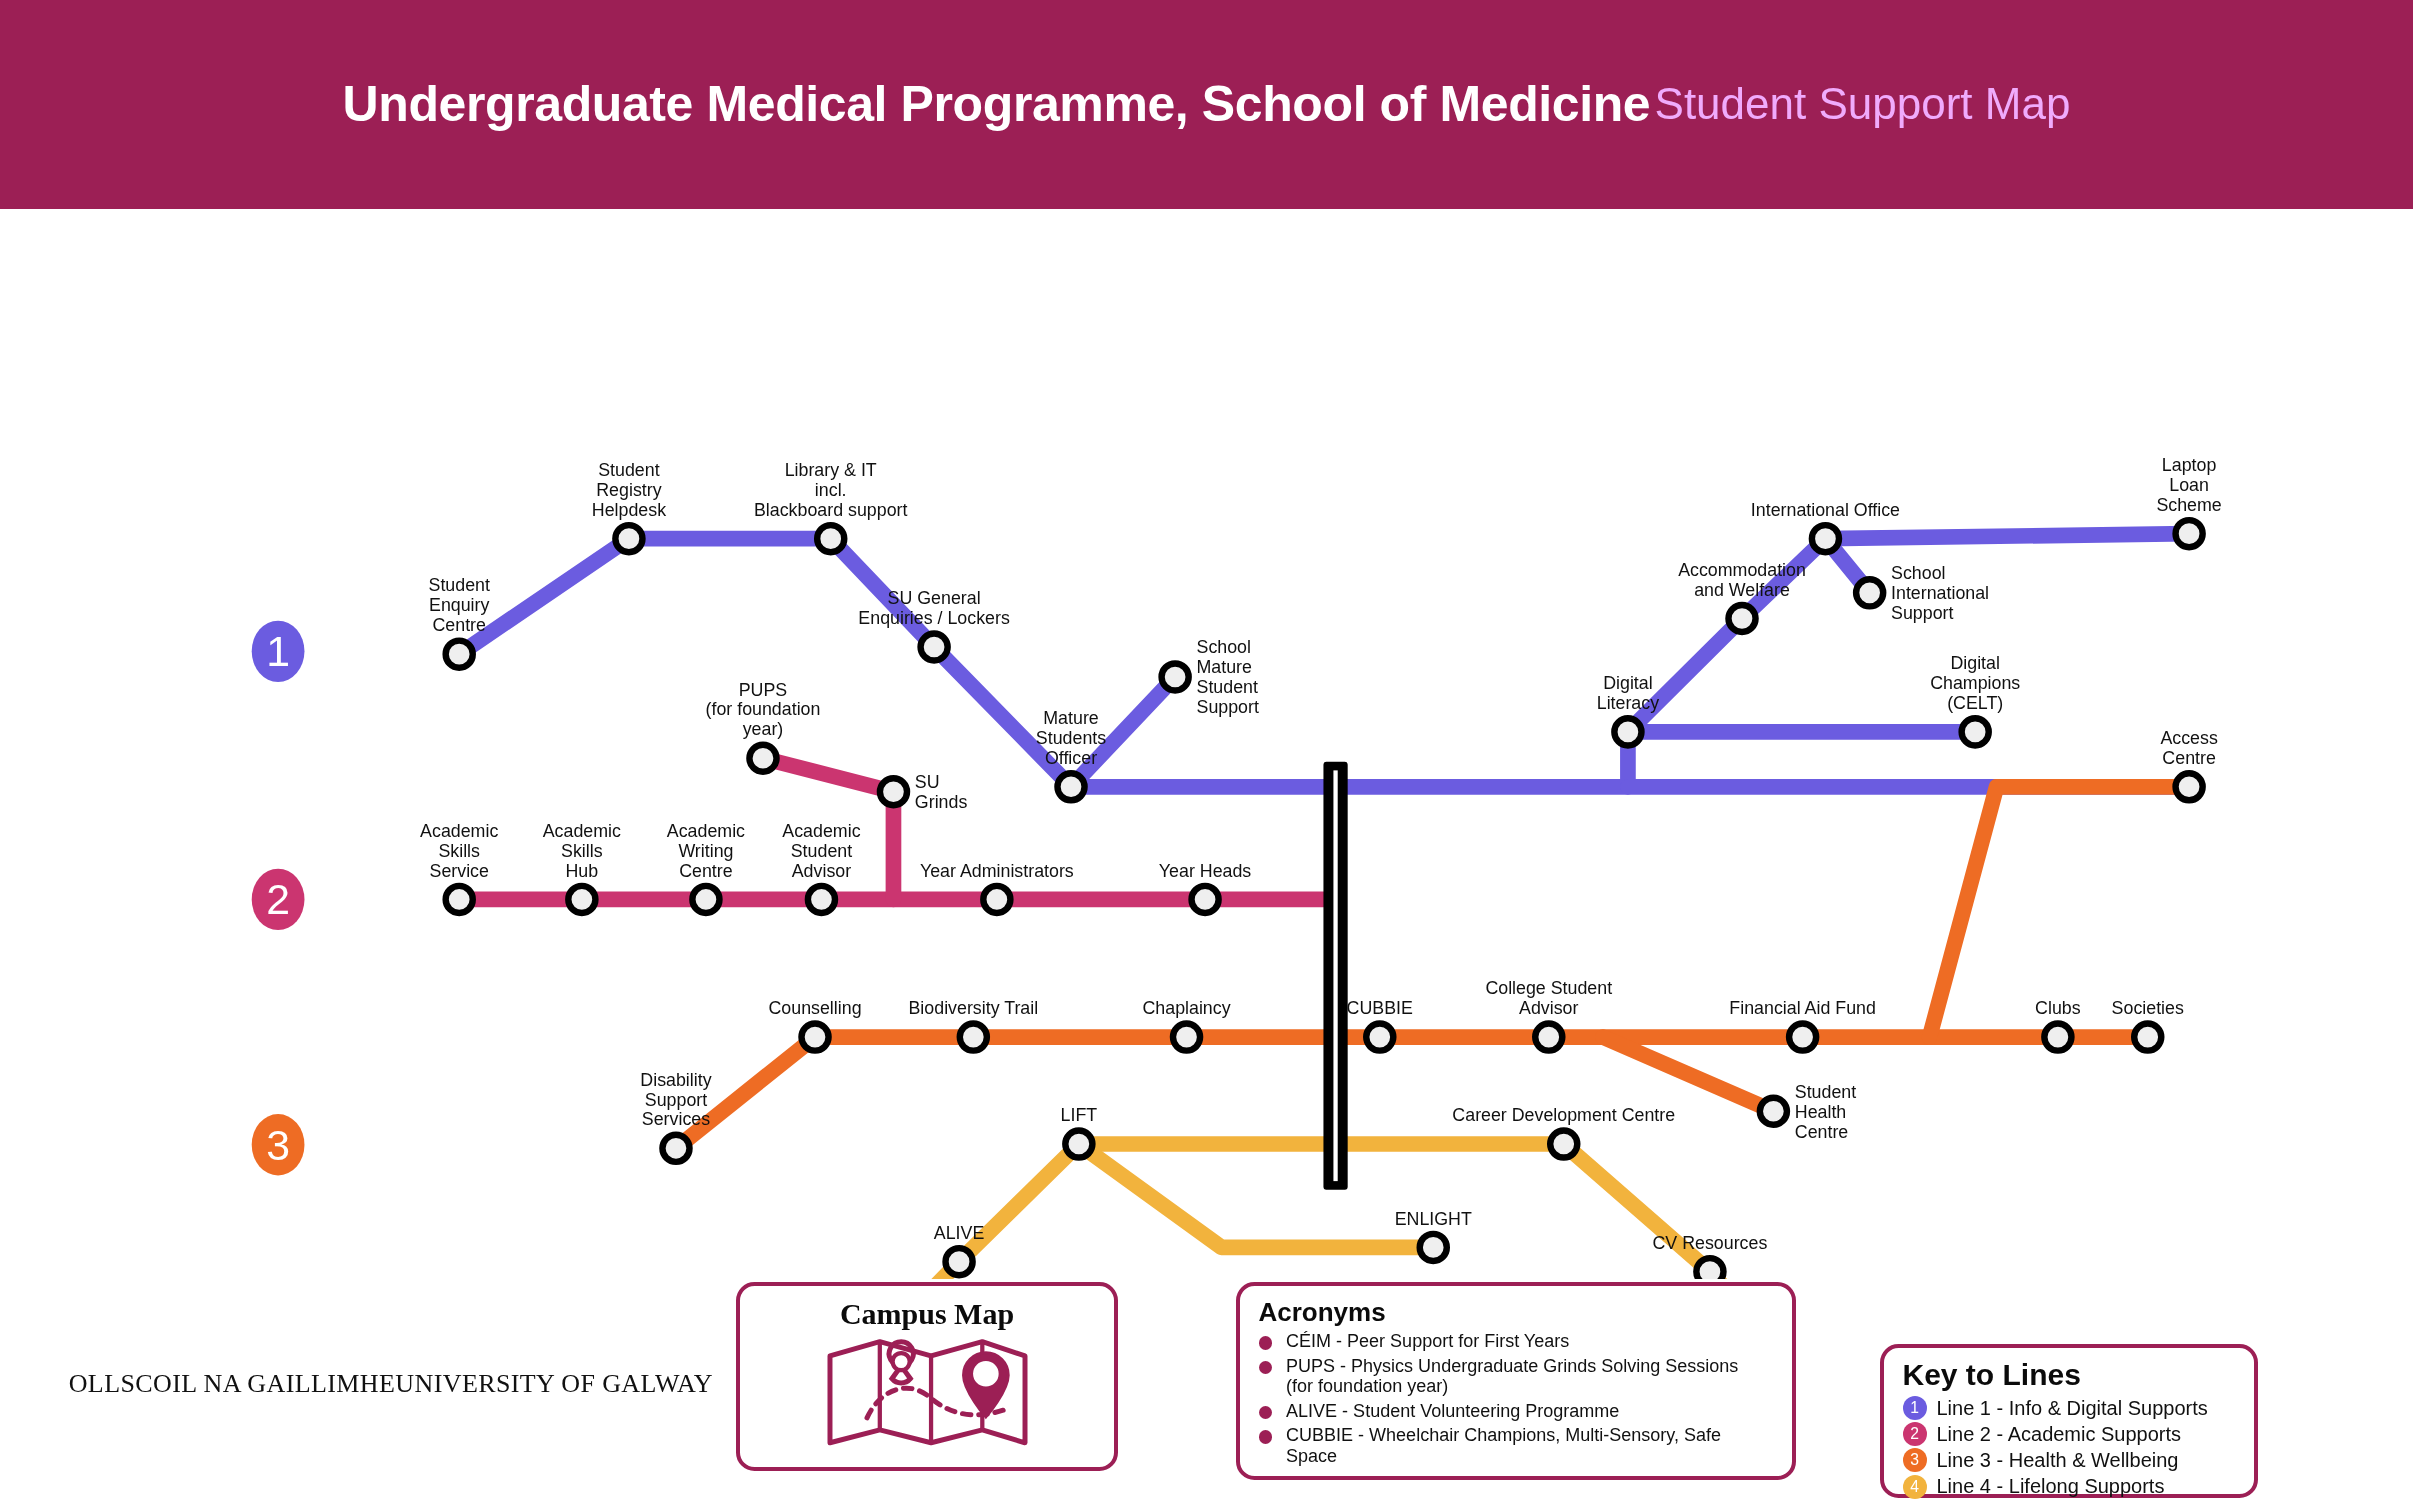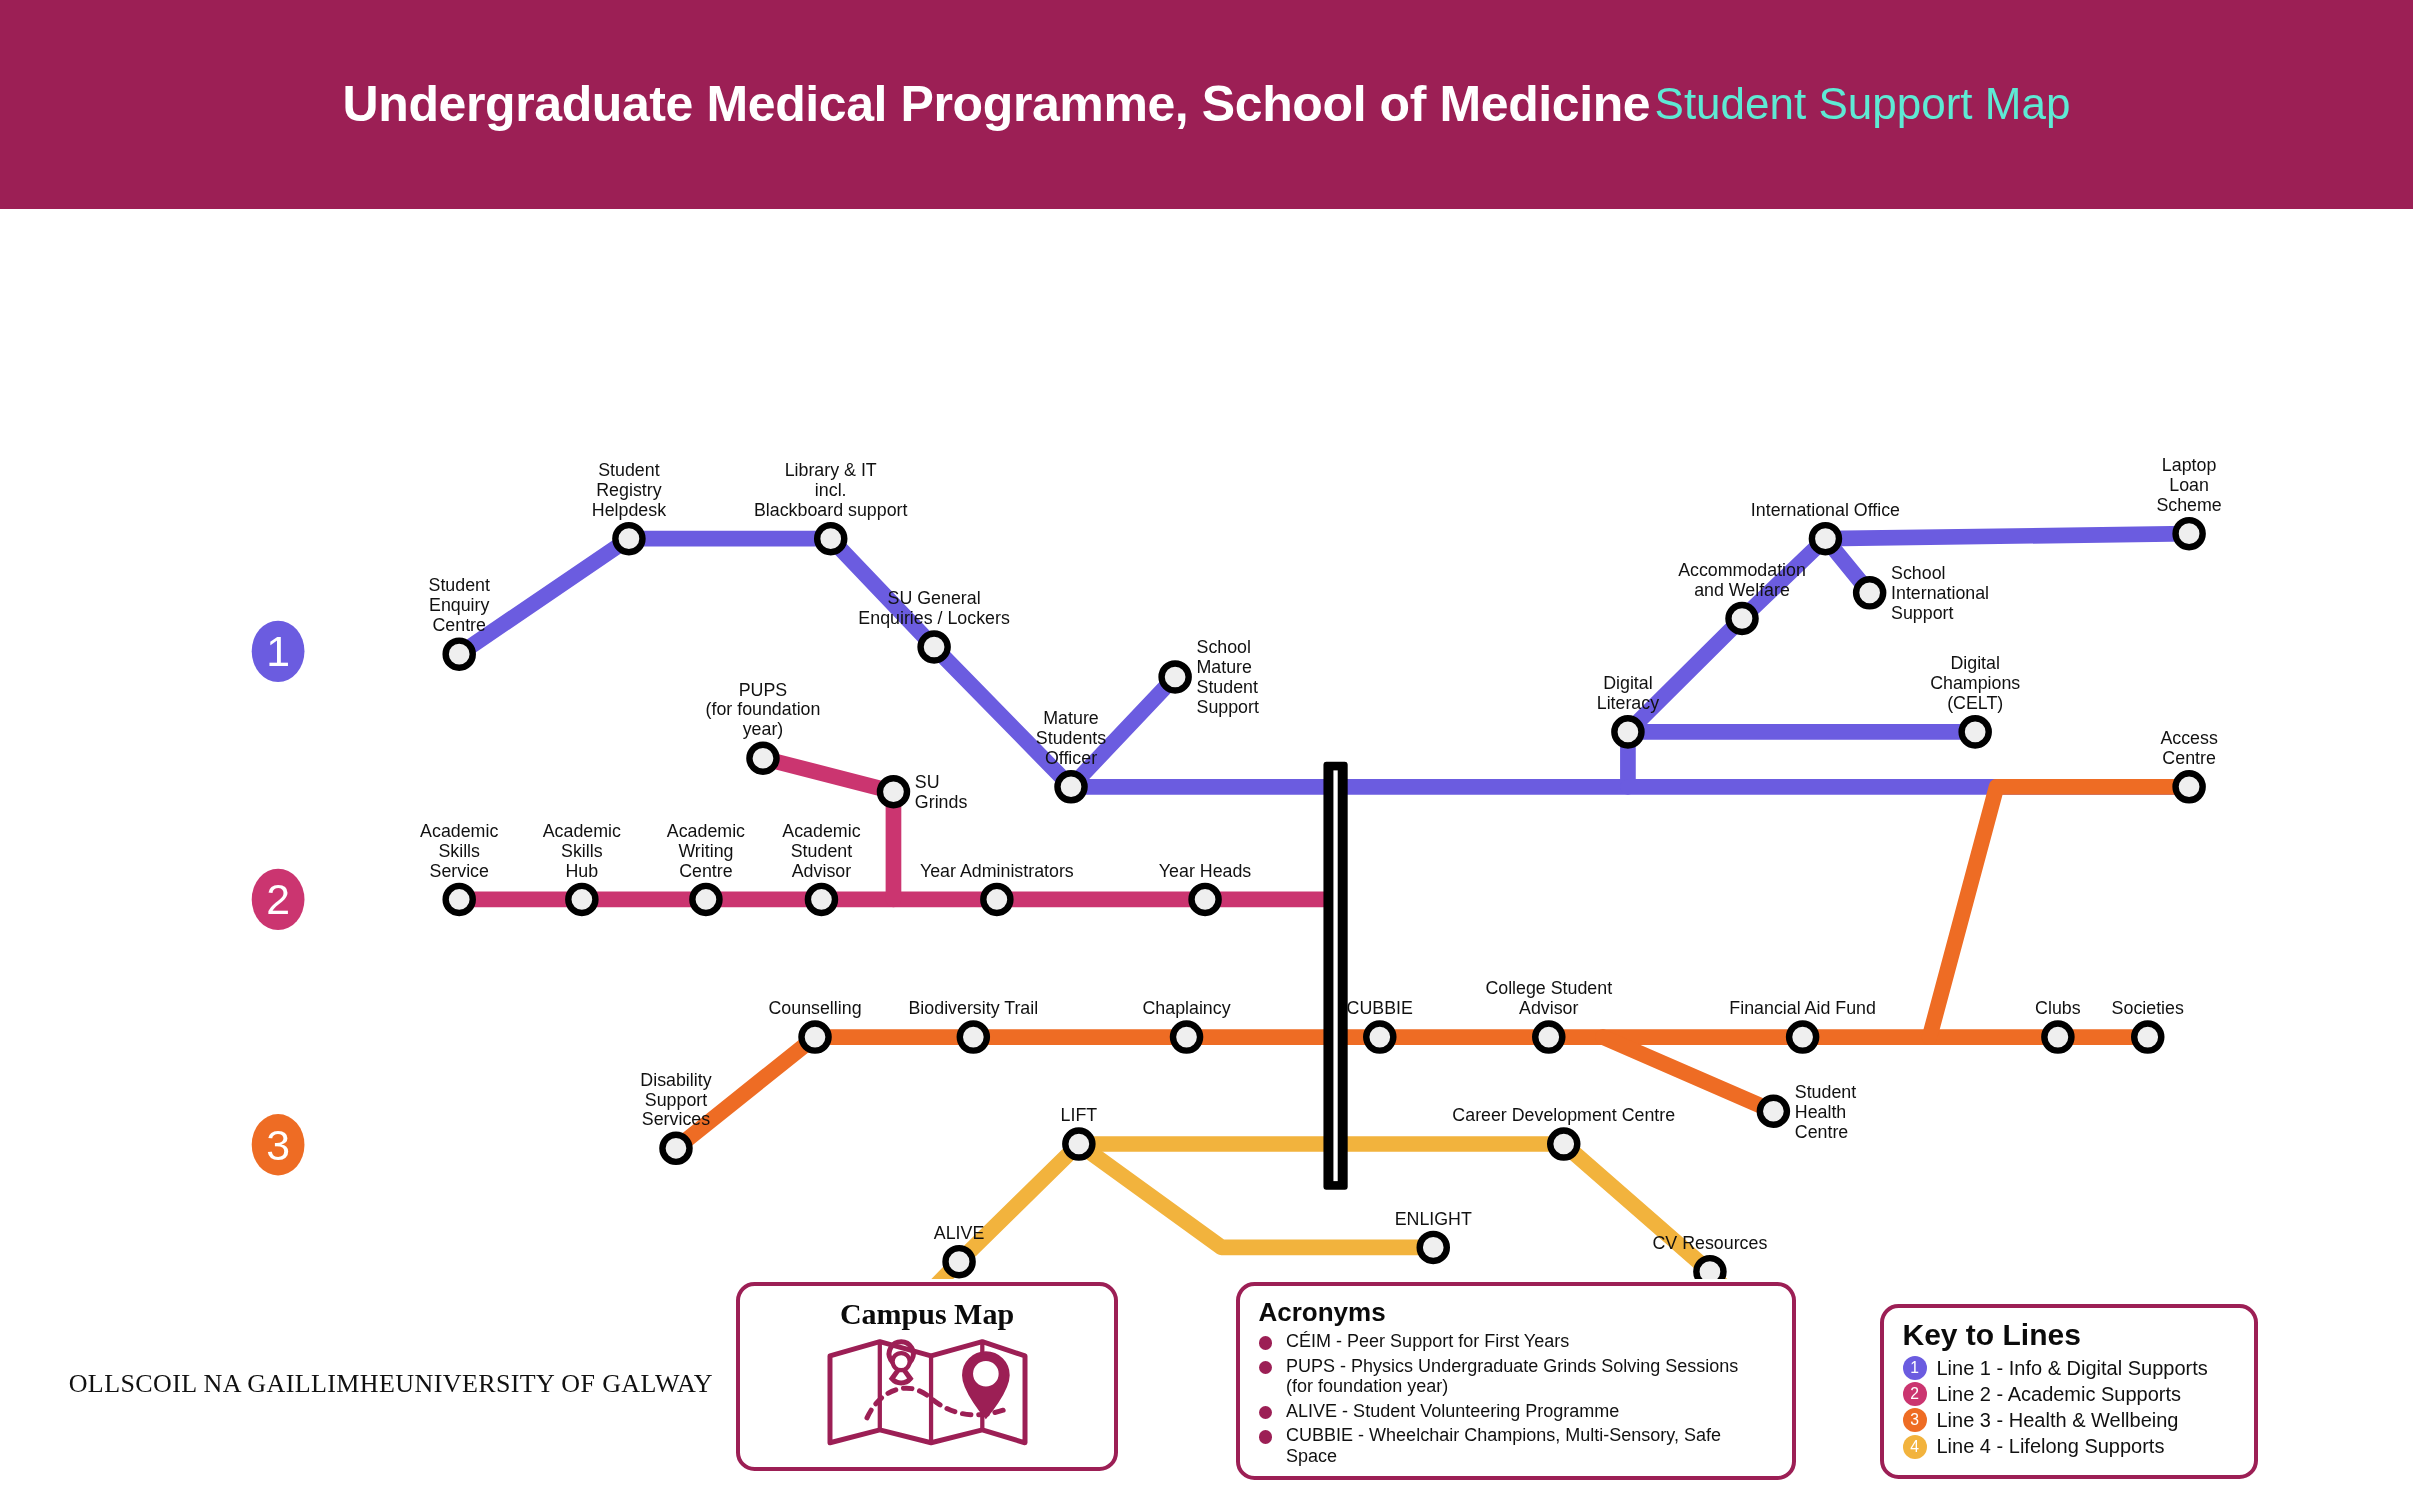--- a/index.html
+++ b/index.html
@@ -16,21 +16,21 @@
     position: absolute; left:0; top:0; width:2413px; height:209px;
     background:#9C1F55;
     display:flex; flex-direction:row; align-items:center; justify-content:center;
     gap: 4.3px;
   }
   .header h1 {
     color:#ffffff; font-size:50px; font-weight:bold; letter-spacing:-0.4px;
     line-height:1.05; text-align:center;
   }
   .header h2 {
-    color:#5eead4; font-size:44px; font-weight:normal; line-height:1.05; text-align:center;
+    color:#f0abfc; font-size:44px; font-weight:normal; line-height:1.05; text-align:center;
   }
 
   
   #mapsvg { position:absolute; left:0; top:209px; width:2413px; height:1070px; }
 
   .stn-label { font-family:"Liberation Sans", sans-serif; font-size:25px; fill:#111; }
   .linebadge-txt { font-family:"Liberation Sans", sans-serif; font-size:60px; fill:#fff; }
 
   
   .panel {
@@ -49,21 +49,21 @@
 
   
   #acronyms-panel { left:1236px; top:1282px; width:560px; height:198px; padding:11.4px 18.5px 5.7px 18.5px; }
   #acronyms-panel .panel-title { font-size:26px; margin-bottom:3px; }
   .acr-row { display:flex; align-items:flex-start; gap:14px; margin-bottom:3.6px; }
   .acr-dot { width:13.6px; height:13.6px; border-radius:50%; background:#9C1F55; flex:0 0 13.6px; margin-top:5px; }
   .acr-txt { font-size:18px; color:#111; line-height:1.15; }
   .acr-txt.bold { font-weight:bold; }
 
   
-  #key-panel { left:1880px; top:1304px; width:378px; height:175px; padding:10px 17px 5.7px 18.5px; }
+  #key-panel { left:1880px; top:1344px; width:378px; height:154px; padding:10px 17px 5.7px 18.5px; }
   #key-panel .panel-title { font-size:30px; margin-bottom:4.3px; }
   .key-row { display:flex; align-items:center; gap:10px; margin-bottom:2.1px; }
   .key-bullet {
     width:24px; height:24px; border-radius:50%;
     display:flex; align-items:center; justify-content:center;
     color:#fff; font-size:15.7px; flex:0 0 24px;
   }
   .key-txt { font-size:20px; color:#111; }
 
   

